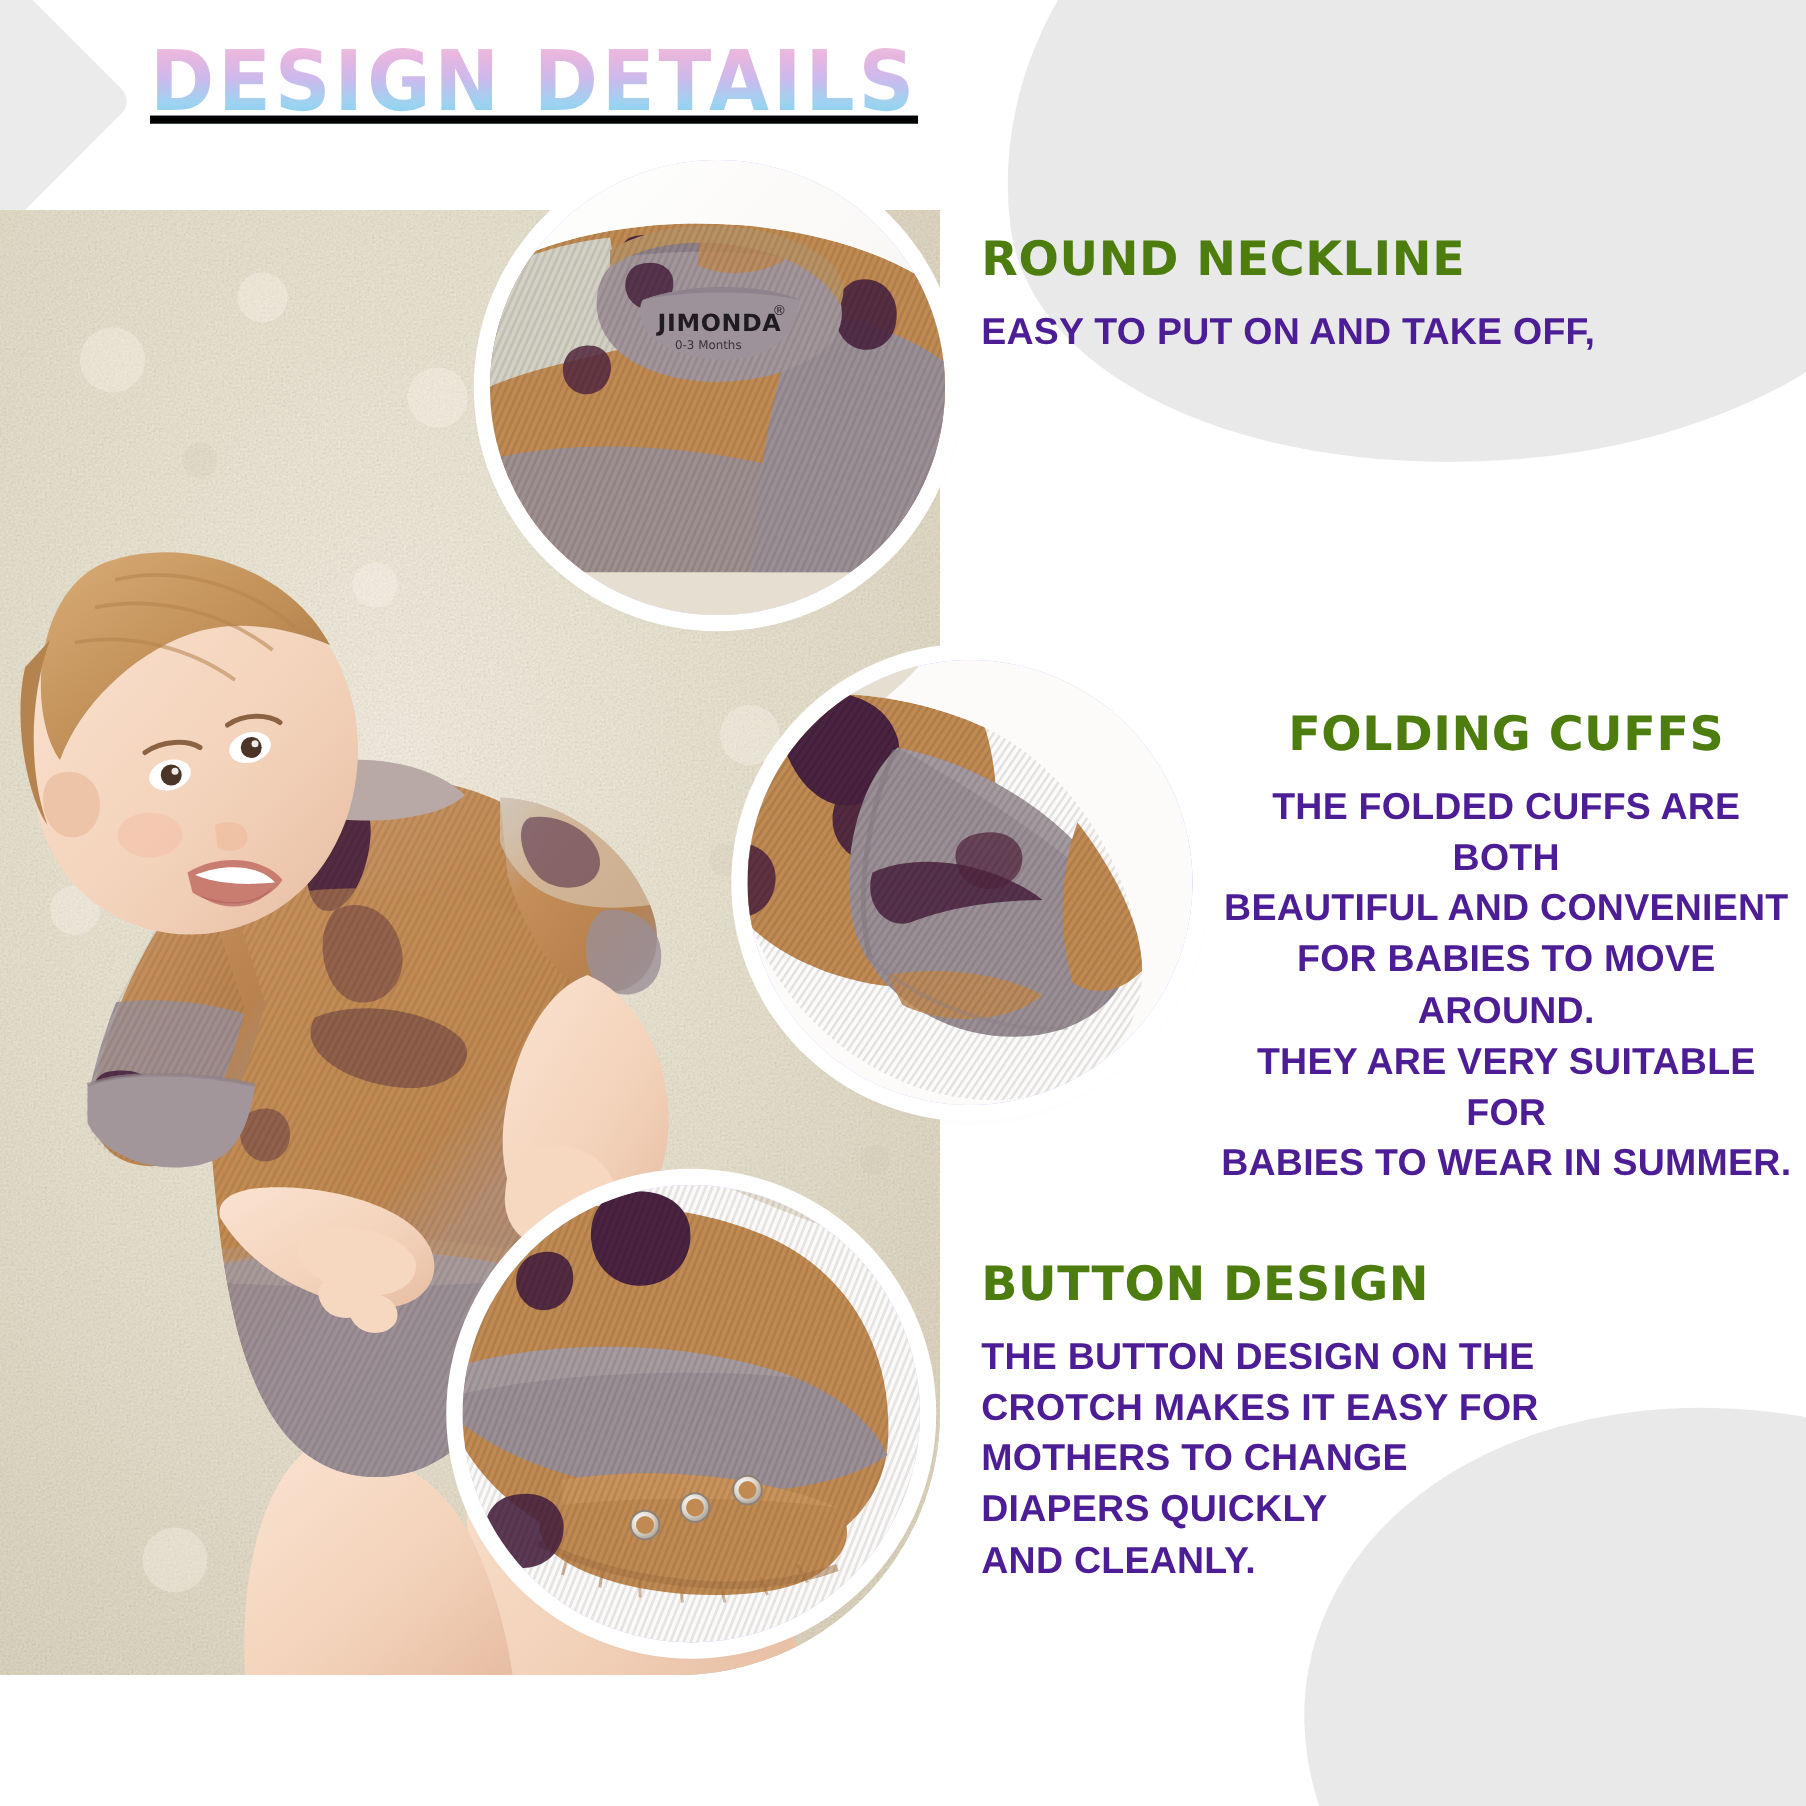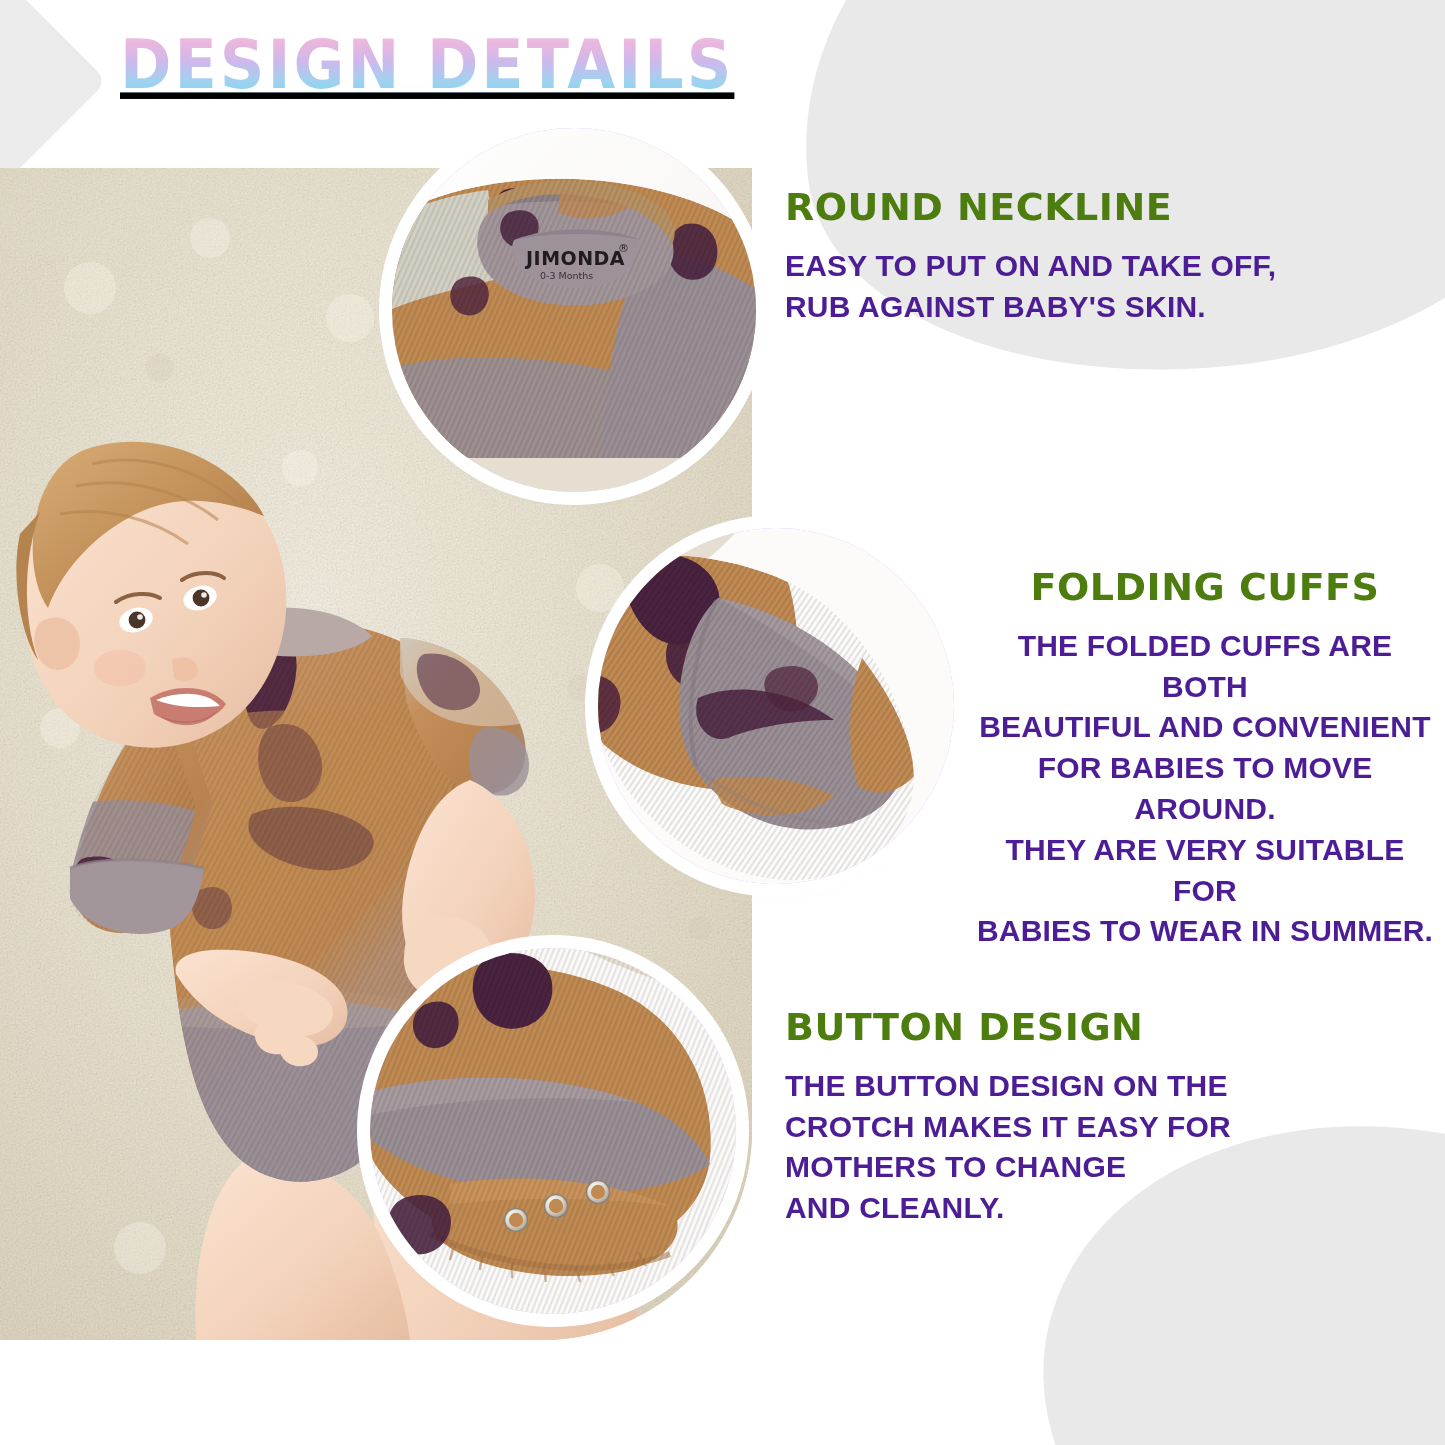--- a/index.html
+++ b/index.html
@@ -485,38 +485,38 @@
   </div>
 
   <div class="title-wrap">
     <h1 class="title">DESIGN DETAILS</h1>
   </div>
 
   <div class="feature f1">
     <h2 class="f-title">ROUND NECKLINE</h2>
     <p class="f-body">
       <span>EASY TO PUT ON AND TAKE OFF,</span>
-      <span>RUB AGAINST BABY'S SKIN.</span>
     </p>
   </div>
 
   <div class="feature f2">
     <h2 class="f-title">FOLDING CUFFS</h2>
     <p class="f-body">
       <span>THE FOLDED CUFFS ARE BOTH</span>
       <span>BEAUTIFUL AND CONVENIENT</span>
       <span>FOR BABIES TO MOVE AROUND.</span>
       <span>THEY ARE VERY SUITABLE FOR</span>
       <span>BABIES TO WEAR IN SUMMER.</span>
     </p>
   </div>
 
   <div class="feature f3">
     <h2 class="f-title">BUTTON DESIGN</h2>
     <p class="f-body">
       <span>THE BUTTON DESIGN ON THE</span>
       <span>CROTCH MAKES IT EASY FOR</span>
       <span>MOTHERS TO CHANGE</span>
+      <span>DIAPERS QUICKLY</span>
       <span>AND CLEANLY.</span>
     </p>
   </div>
 
 </div>
 
 </body></html>

